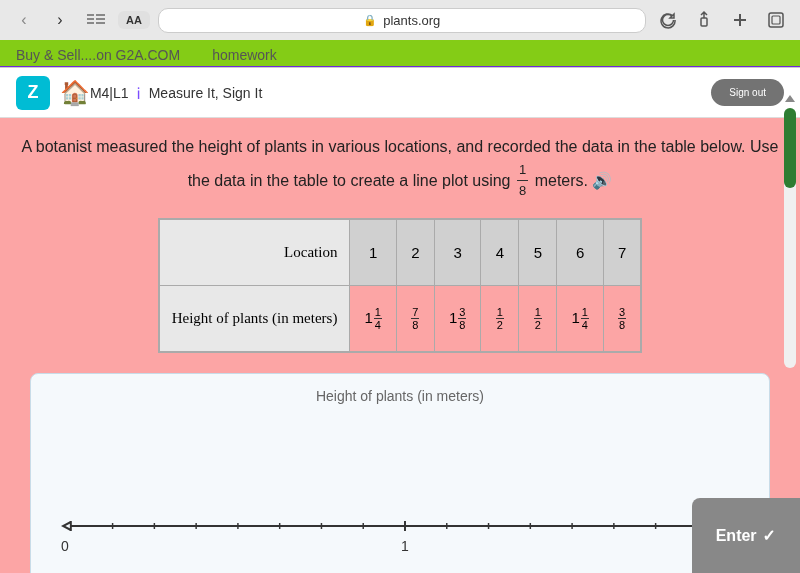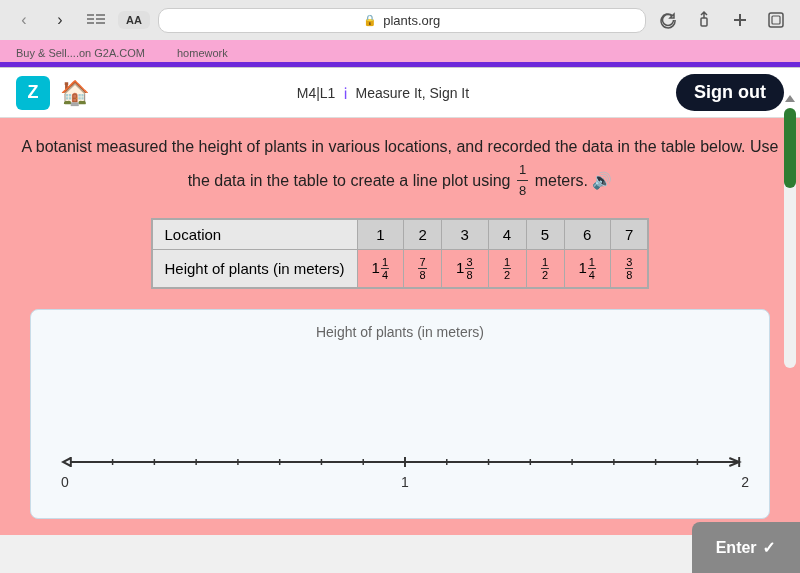--- a/index.html
+++ b/index.html
@@ -63,27 +63,27 @@
       width: 28px;
       height: 28px;
       display: flex;
       align-items: center;
       justify-content: center;
       color: #555;
       font-size: 16px;
     }
 
     .browser-tabs {
-      background: #f9a8d4;
+      background: #84cc16;
       padding: 4px 10px 0;
-      font-size: 11px;
+      font-size: 14px;
       color: #666;
       display: flex;
       gap: 20px;
-      border-bottom: 5px solid #6d28d9;
+      border-bottom: 1px solid #6d28d9;
     }
     .tab-item {
       padding: 3px 6px;
       color: #555;
     }
 
     
     .app-header {
       background: white;
       border-bottom: 1px solid #ddd;
@@ -110,33 +110,32 @@
       justify-content: center;
     }
     .logo-house {
       font-size: 24px;
       color: #333;
     }
     .breadcrumb-area {
       flex: 1;
       display: flex;
       align-items: center;
-      justify-content: center;
       gap: 8px;
       font-size: 14px;
       color: #333;
     }
     .sign-out-btn {
-      background: #0f172a;
+      background: #737373;
       color: white;
       border: none;
       border-radius: 20px;
       padding: 8px 18px;
-      font-size: 18px;
-      font-weight: 700;
+      font-size: 10px;
+      font-weight: 400;
       cursor: pointer;
     }
 
     
     .main-content {
       background: #fca5a5;
       padding: 16px 20px;
       position: relative;
     }
 
@@ -161,22 +160,23 @@
       font-size: 15px;
       min-width: 38px;
     }
     .data-table .header-cell {
       background: #d0d0d0;
       font-weight: 500;
     }
     .data-table .label-cell {
       background: #e8e8e8;
       font-weight: normal;
-      text-align: left;
-      padding: 6px 12px;
+      text-align: right;
+      padding: 24px 12px;
+      font-family: Liberation Serif, serif;
     }
 
     
     .lineplot-container {
       border: 1px solid #c8dce8;
       background: #f5f9fc;
       border-radius: 8px;
       margin: 0 10px;
       padding: 14px 20px 14px 20px;
       position: relative;
@@ -435,17 +435,17 @@
 <div class="scrollbar-top-icon">
   <svg width="12" height="10">
       <polygon points="6,2 11,9 1,9" fill="#888"></polygon>
     </svg>
 </div>
 <div class="scrollbar-track">
   <div class="scrollbar-thumb"></div>
 </div>
 
 <div style="position:absolute; bottom:0; right:0;">
-  <button class="enter-btn" style="background:#888; color:white; border:none; border-radius:8px 0 0 0; padding:16px 24px; font-size:16px; font-weight:600; cursor:pointer; display:flex; align-items:center; gap:6px;">
+  <button class="enter-btn" style="background:#888; color:white; border:none; border-radius:8px 0 0 0; padding:28px 24px; font-size:16px; font-weight:600; cursor:pointer; display:flex; align-items:center; gap:6px;">
     <span>Enter</span>
     <span>✓</span>
   </button>
 </div>
 
 </body></html>

